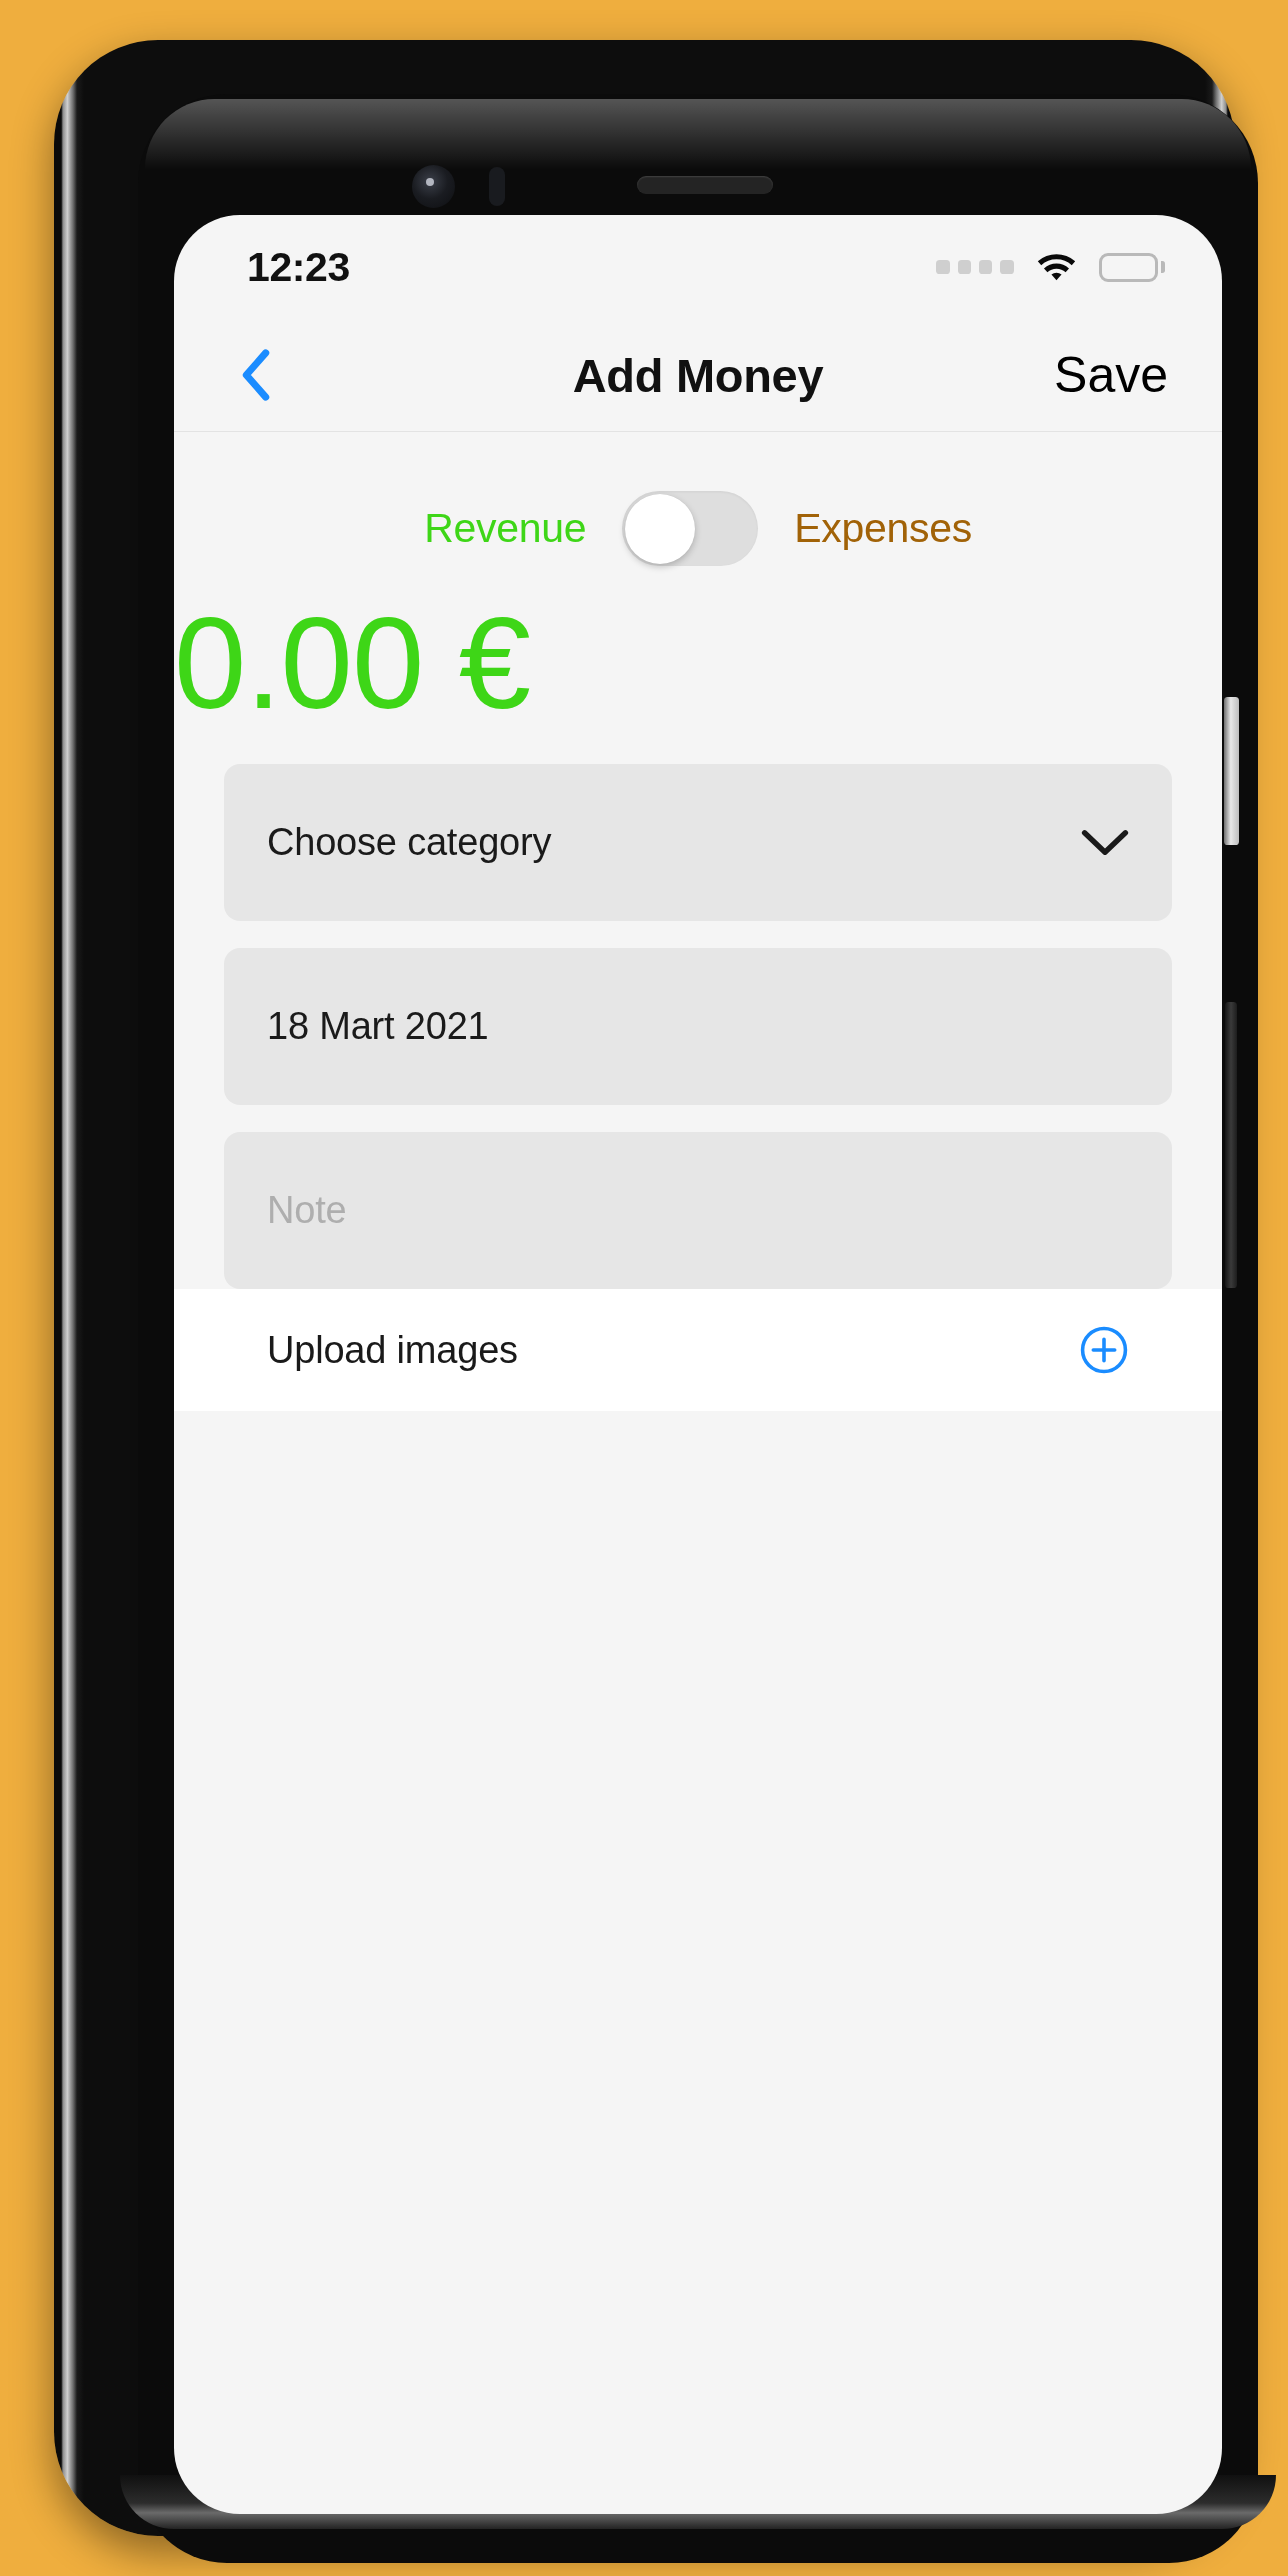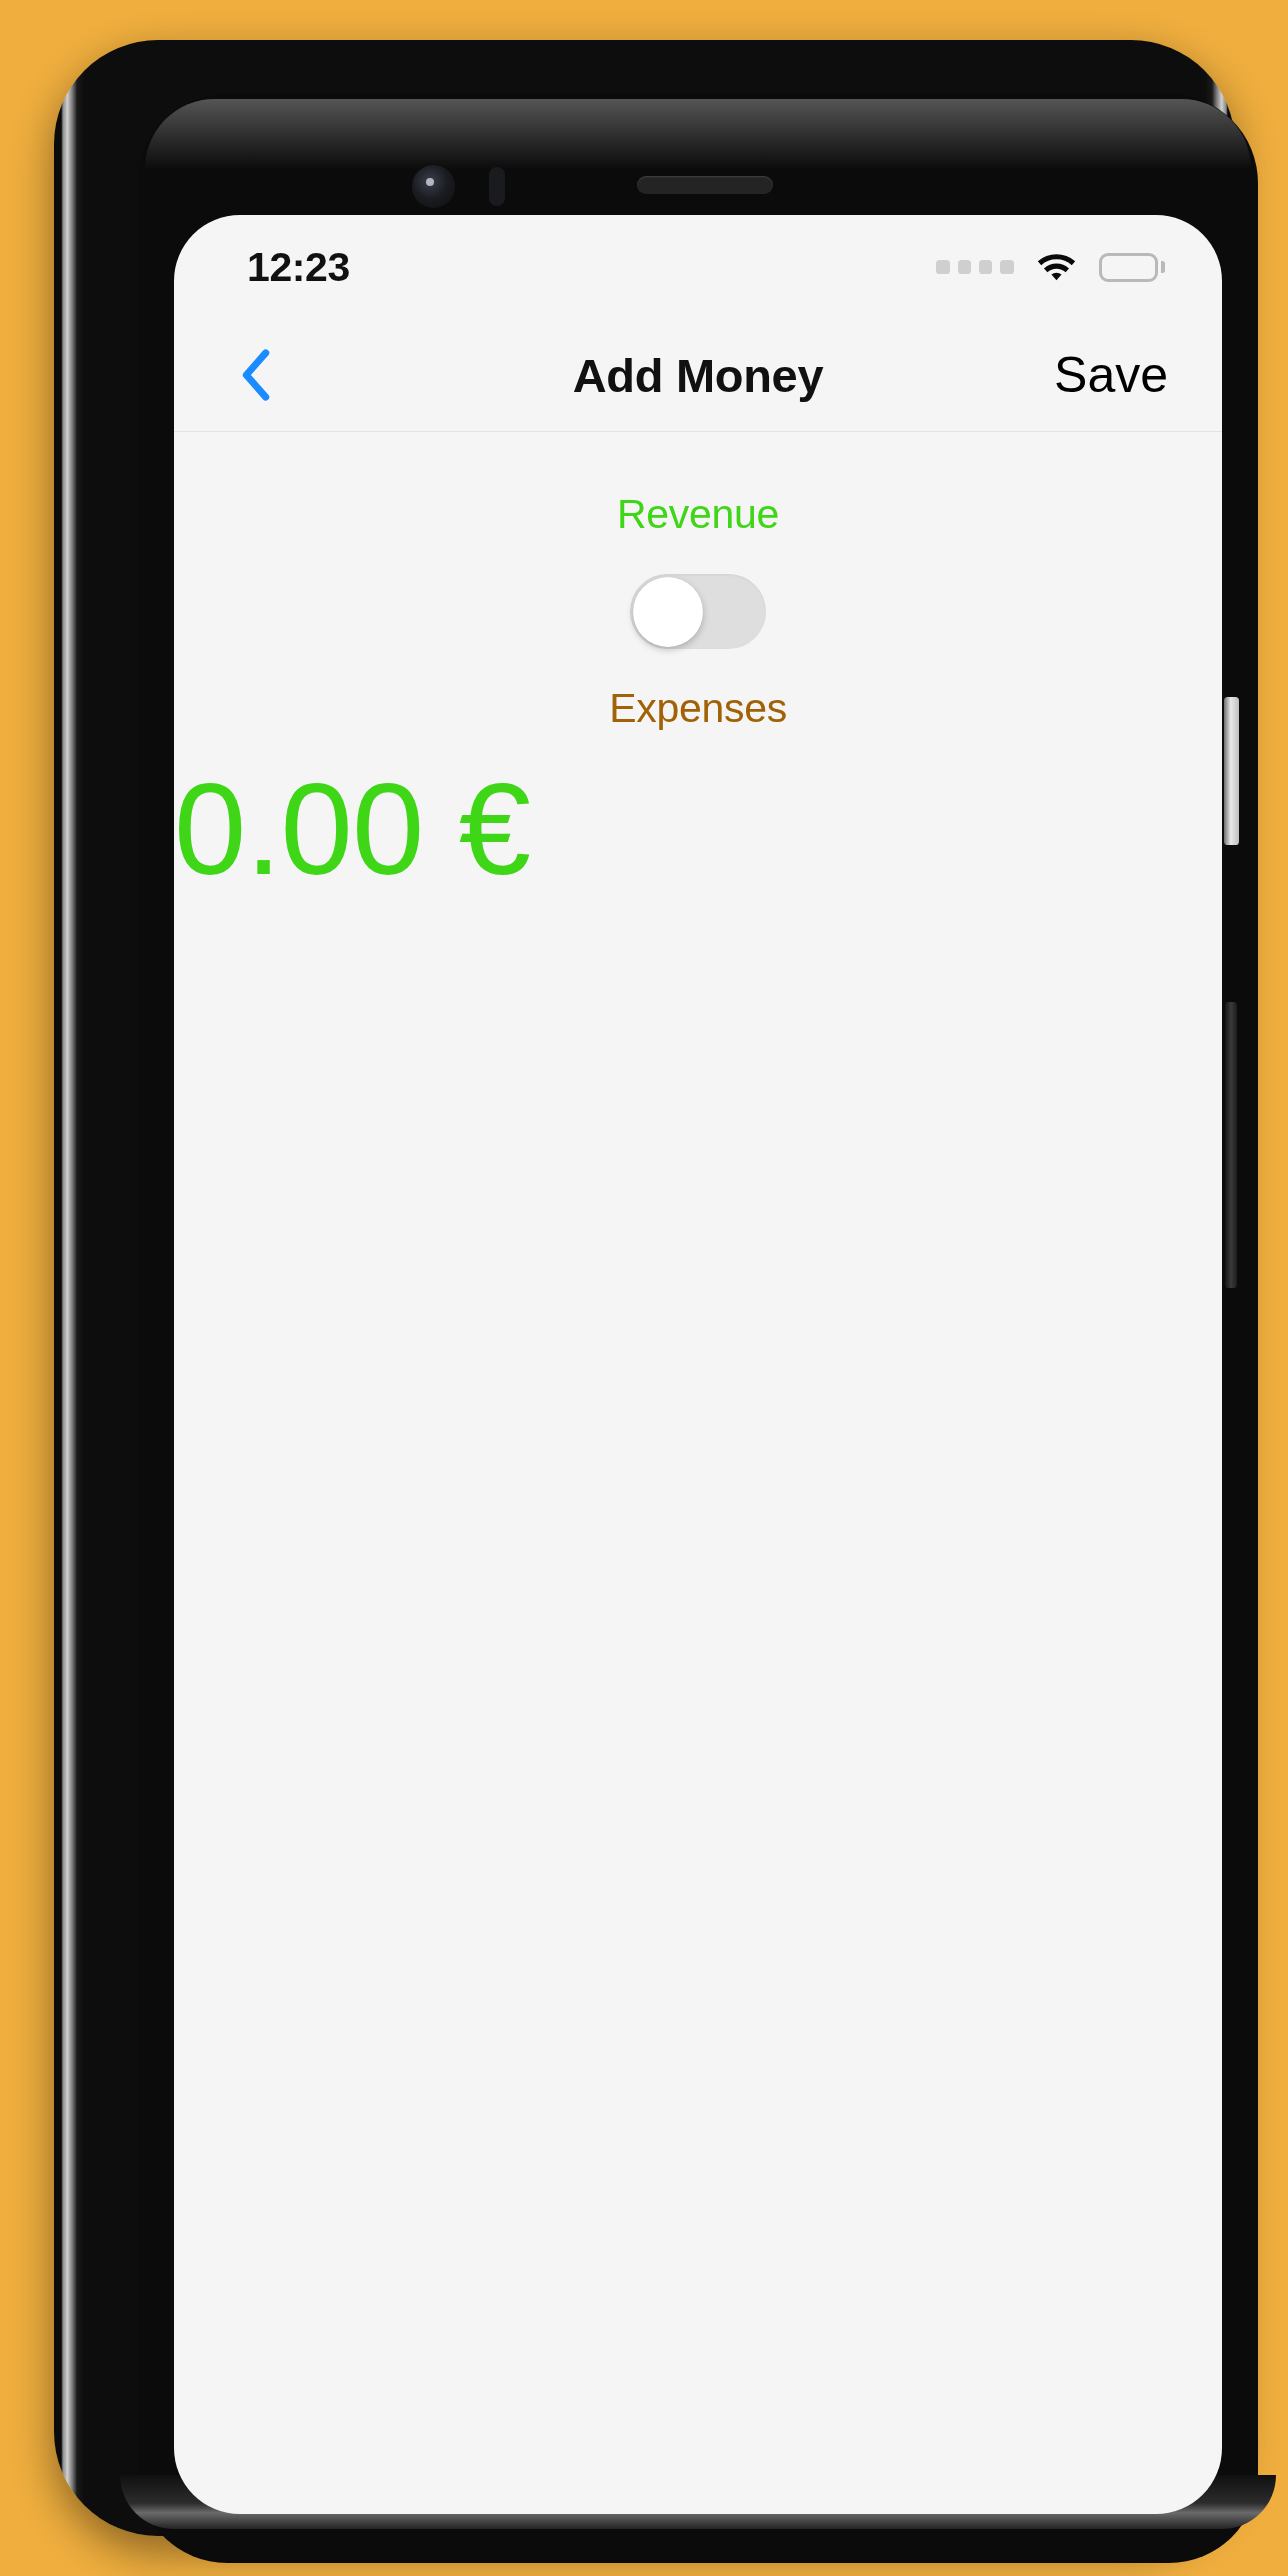--- a/index.html
+++ b/index.html
@@ -136,21 +136,21 @@
     pointer-events:none;
   }
   .nav-save {
     margin-left:auto; font-size:50px; color:#000000; cursor:pointer;
     position:relative; z-index:2;
   }
 
   
   .type-row {
     display:flex; align-items:center; justify-content:center;
-    gap:36px; padding:59px 0 27px;flex-direction:column;
+    gap:36px; padding:59px 0 27px;
   }
   .type-label { font-size:41px; letter-spacing:-0.3px; }
   .type-label.revenue { color:#3ED617; }
   .type-label.expenses { color:#a16207; }
   .switch {
     width:136px; height:75px; border-radius:38px;
     background:#dedede; position:relative;
     box-shadow:inset 0 0.9px 2.7px rgba(0,0,0,.06);
     cursor:pointer; flex:0 0 auto;
   }
@@ -250,19 +250,45 @@
         <div class="switch">
           <div class="switch-knob"></div>
         </div>
         <span class="type-label expenses">Expenses</span>
       </div>
 
       <div class="amount-row">
         <div class="amount">0.00 €</div>
       </div>
 
+      <div class="fields">
+
+        <div class="field">
+          <span class="field-text">Choose category</span>
+          <svg class="chevron-down" width="48" height="29" viewBox="0 0 54 32">
+            <path d="M4 5l23 22L50 5" stroke="#1a1a1a" stroke-width="6" fill="none" stroke-linecap="round" stroke-linejoin="round"></path>
+          </svg>
+        </div>
+
+        <div class="field">
+          <span class="field-text">18 Mart 2021</span>
+        </div>
+
+        <div class="field">
+          <span class="field-text placeholder">Note</span>
+        </div>
+
+        <div class="upload-row">
+          <span class="upload-text">Upload images</span>
+          <svg class="plus-icon" width="50" height="50" viewBox="0 0 56 56">
+            <circle cx="28" cy="28" r="24" stroke="#1a8cff" stroke-width="4" fill="none"></circle>
+            <path d="M28 16v24M16 28h24" stroke="#1a8cff" stroke-width="4" stroke-linecap="round"></path>
+          </svg>
+        </div>
+
+      </div>
 
     </div>
 
   </div>
 
 </div>
 
 
 </body></html>

